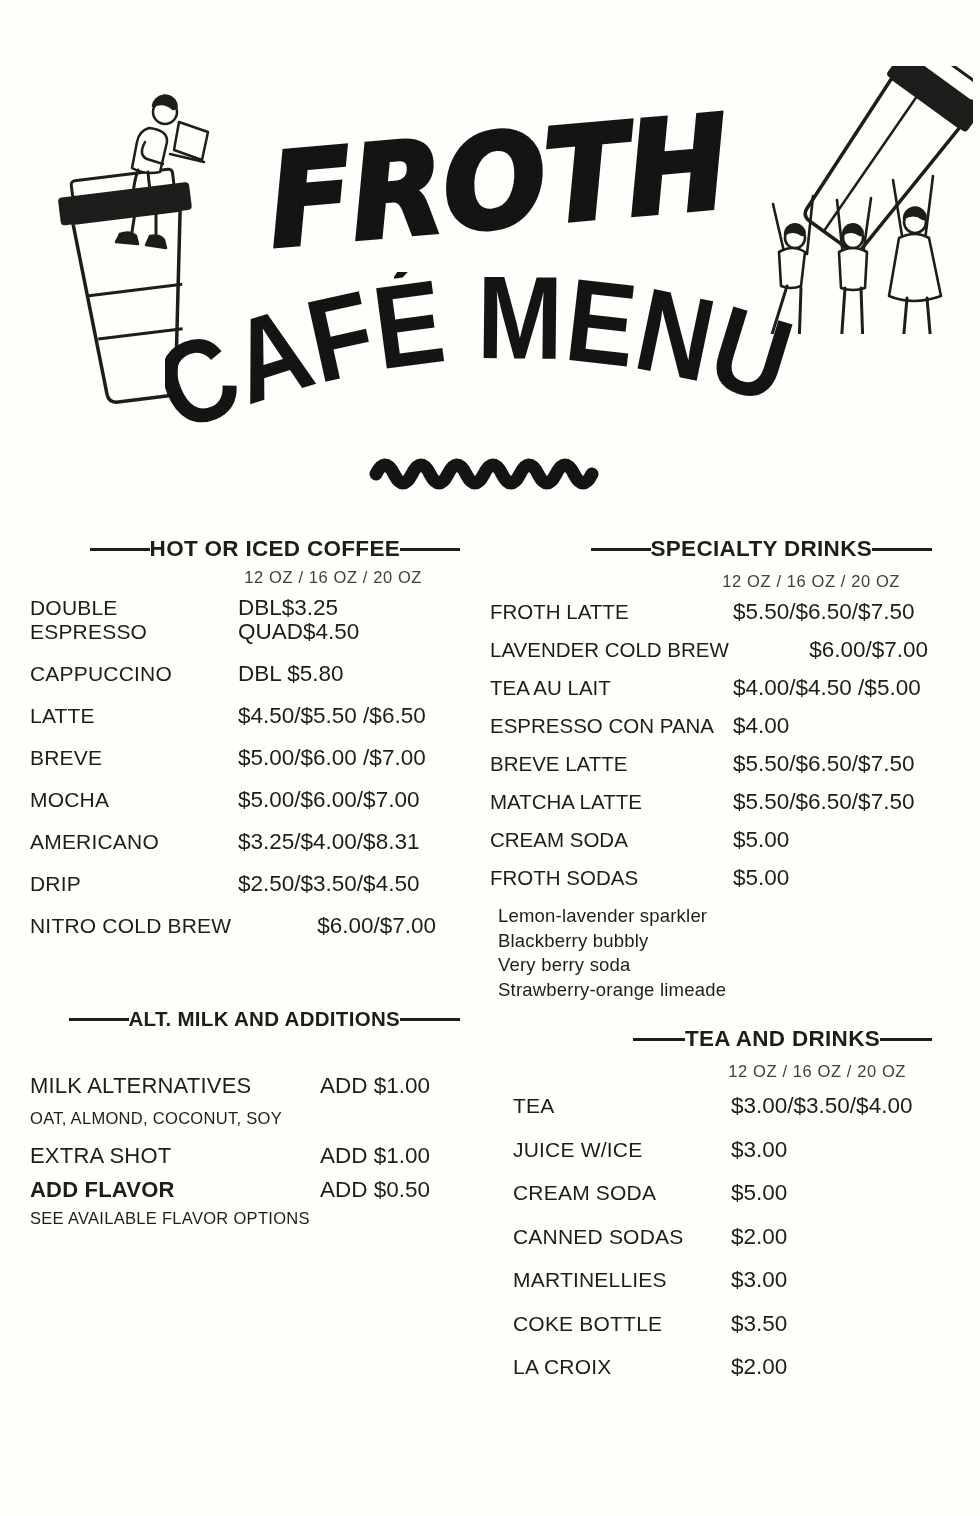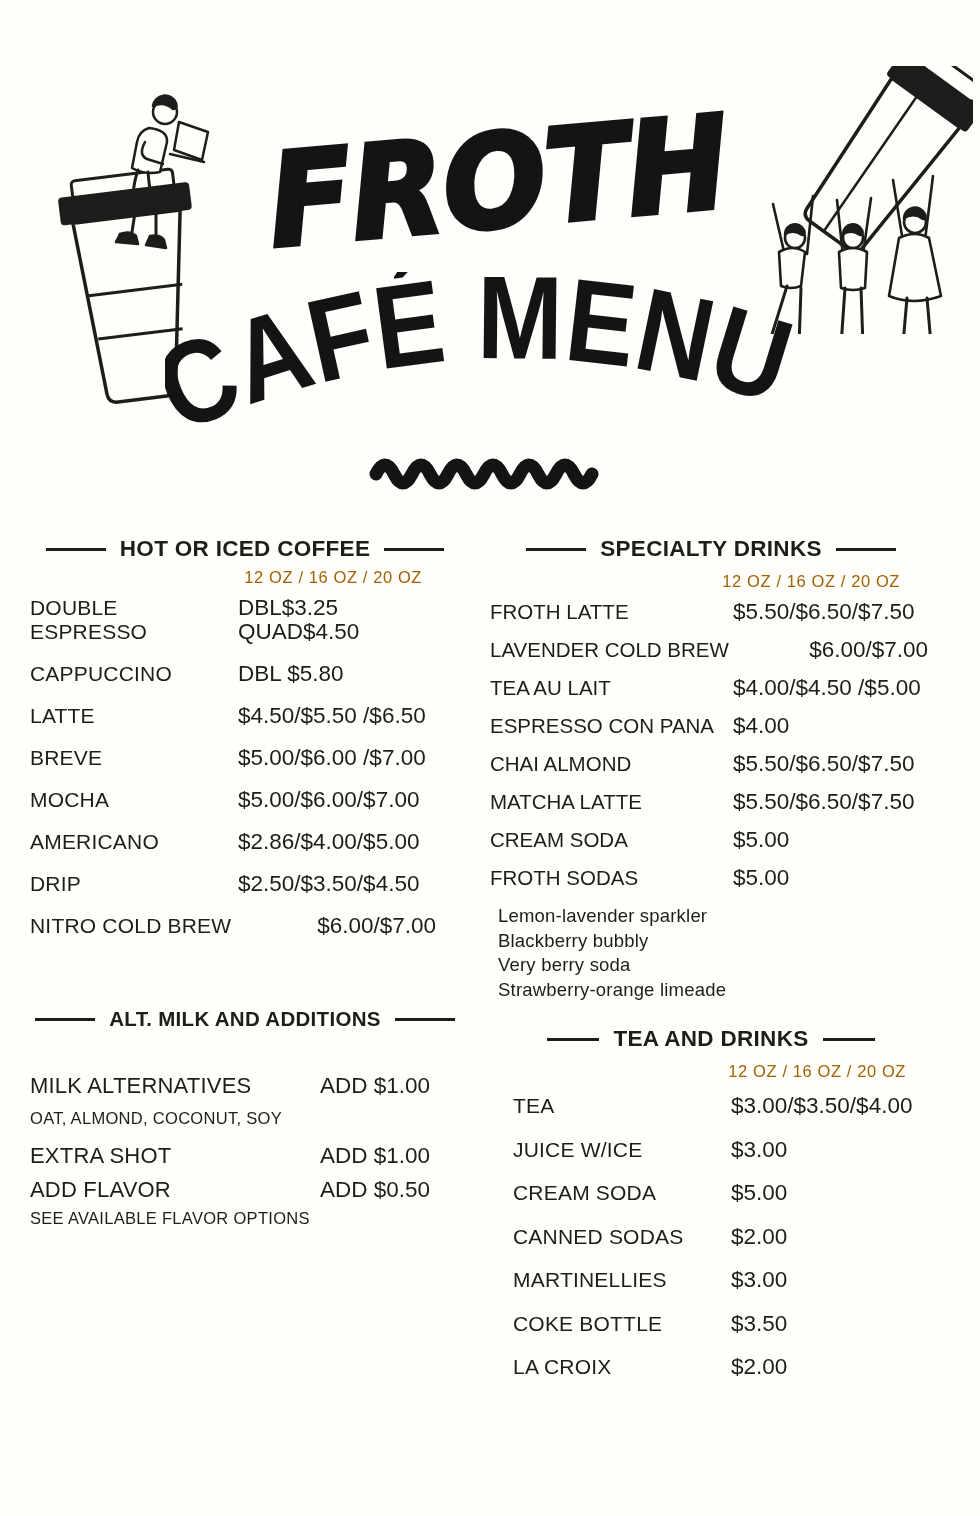--- a/index.html
+++ b/index.html
@@ -2,26 +2,26 @@
 <html><head>
 <meta charset="utf-8">
 <style>
   html,body{margin:0;padding:0;}
   .page{position:relative;width:980px;height:1516px;background:#fffefb;color:#1d1d1b;
         font-family:"Liberation Sans",sans-serif;overflow:hidden;}
   svg text{fill:#141414;}
   .abs{position:absolute;}
 
   
-  .sec-head{display:flex;align-items:center;justify-content:center;gap:14px;
+  .sec-head{display:flex;align-items:center;justify-content:flex-end;gap:0;
             font-weight:bold;font-size:22.5px;letter-spacing:.3px;line-height:30px;}
   .dash{height:3px;background:#1d1d1b;width:60px;flex:0 0 auto;}
   .sec-head.tea .dash{width:52px;}
 
-  .sizes{font-size:16.5px;letter-spacing:.6px;text-align:right;color:#a16207;}
+  .sizes{font-size:16.5px;letter-spacing:.6px;text-align:right;color:#404040;}
 
   
   .row{display:grid;align-items:baseline;}
   .name{font-size:21px;letter-spacing:.2px;line-height:24px;}
   .price{font-size:22.5px;line-height:24px;}
   .coffee-rows .row{grid-template-columns:208px 1fr;margin-bottom:18px;}
   .spec-rows .row{grid-template-columns:243px 1fr;margin-bottom:14px;}
   .spec-rows .name{font-size:20.5px;letter-spacing:0;}
   .tea-rows{padding-left:23px;}
   .tea-rows .row{grid-template-columns:218px 1fr;margin-bottom:19.5px;}
@@ -144,21 +144,21 @@
     <div class="row">
       <span class="name">BREVE</span>
       <span class="price">$5.00/$6.00 /$7.00</span>
     </div>
     <div class="row">
       <span class="name">MOCHA</span>
       <span class="price">$5.00/$6.00/$7.00</span>
     </div>
     <div class="row">
       <span class="name">AMERICANO</span>
-      <span class="price">$2.86/$4.00/$5.00</span>
+      <span class="price">$3.25/$4.00/$8.31</span>
     </div>
     <div class="row">
       <span class="name">DRIP</span>
       <span class="price">$2.50/$3.50/$4.50</span>
     </div>
     <div class="row">
       <span class="name">NITRO COLD BREW</span>
       <span class="price shift1">$6.00/$7.00</span>
     </div>
   </div>
@@ -176,21 +176,21 @@
     <div class="row" style="line-height:28px;">
       <span class="name" style="font-size:22px;">MILK ALTERNATIVES</span>
       <span class="price">ADD $1.00</span>
     </div>
     <div class="note" style="margin-top:10px;">OAT, ALMOND, COCONUT, SOY</div>
     <div class="row" style="margin-top:16px;line-height:28px;">
       <span class="name" style="font-size:22px;">EXTRA SHOT</span>
       <span class="price">ADD $1.00</span>
     </div>
     <div class="row" style="margin-top:10px;line-height:28px;">
-      <span class="name" style="font-size:22px;">ADD FLAVOR</span>
+      <span class="name" style="font-size:22px;font-weight:bold;">ADD FLAVOR</span>
       <span class="price">ADD $0.50</span>
     </div>
     <div class="note" style="margin-top:6px;">SEE AVAILABLE FLAVOR OPTIONS</div>
   </div>
 
   <div class="abs" style="left:490px;top:534px;width:442px;">
     <div class="sec-head">
       <span class="dash"></span>
       <span>SPECIALTY DRINKS</span>
       <span class="dash"></span>
@@ -209,21 +209,21 @@
     </div>
     <div class="row">
       <span class="name">TEA AU LAIT</span>
       <span class="price">$4.00/$4.50 /$5.00</span>
     </div>
     <div class="row">
       <span class="name">ESPRESSO CON PANA</span>
       <span class="price">$4.00</span>
     </div>
     <div class="row">
-      <span class="name">CHAI ALMOND</span>
+      <span class="name">BREVE LATTE</span>
       <span class="price">$5.50/$6.50/$7.50</span>
     </div>
     <div class="row">
       <span class="name">MATCHA LATTE</span>
       <span class="price">$5.50/$6.50/$7.50</span>
     </div>
     <div class="row">
       <span class="name">CREAM SODA</span>
       <span class="price">$5.00</span>
     </div>

